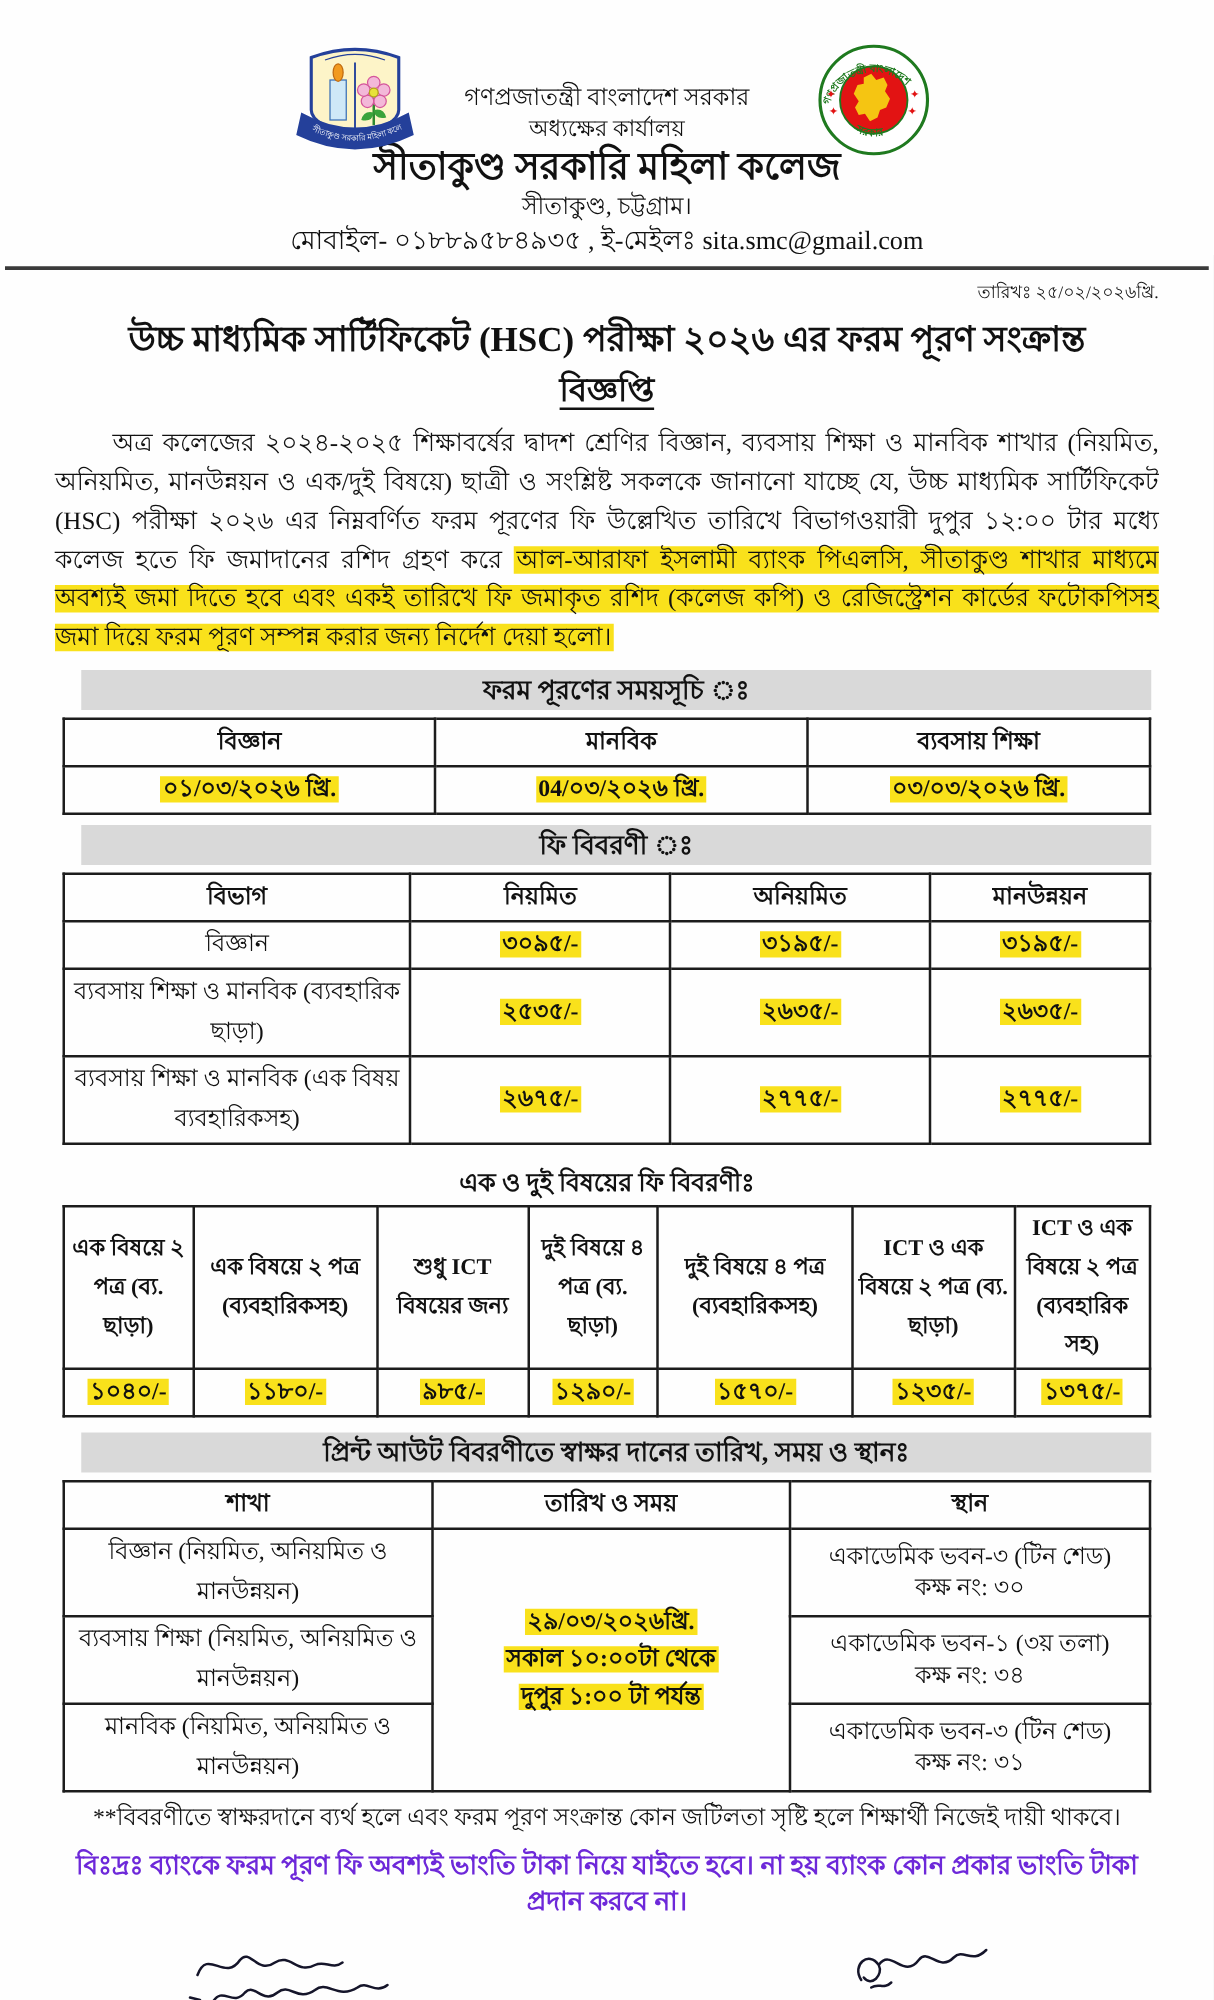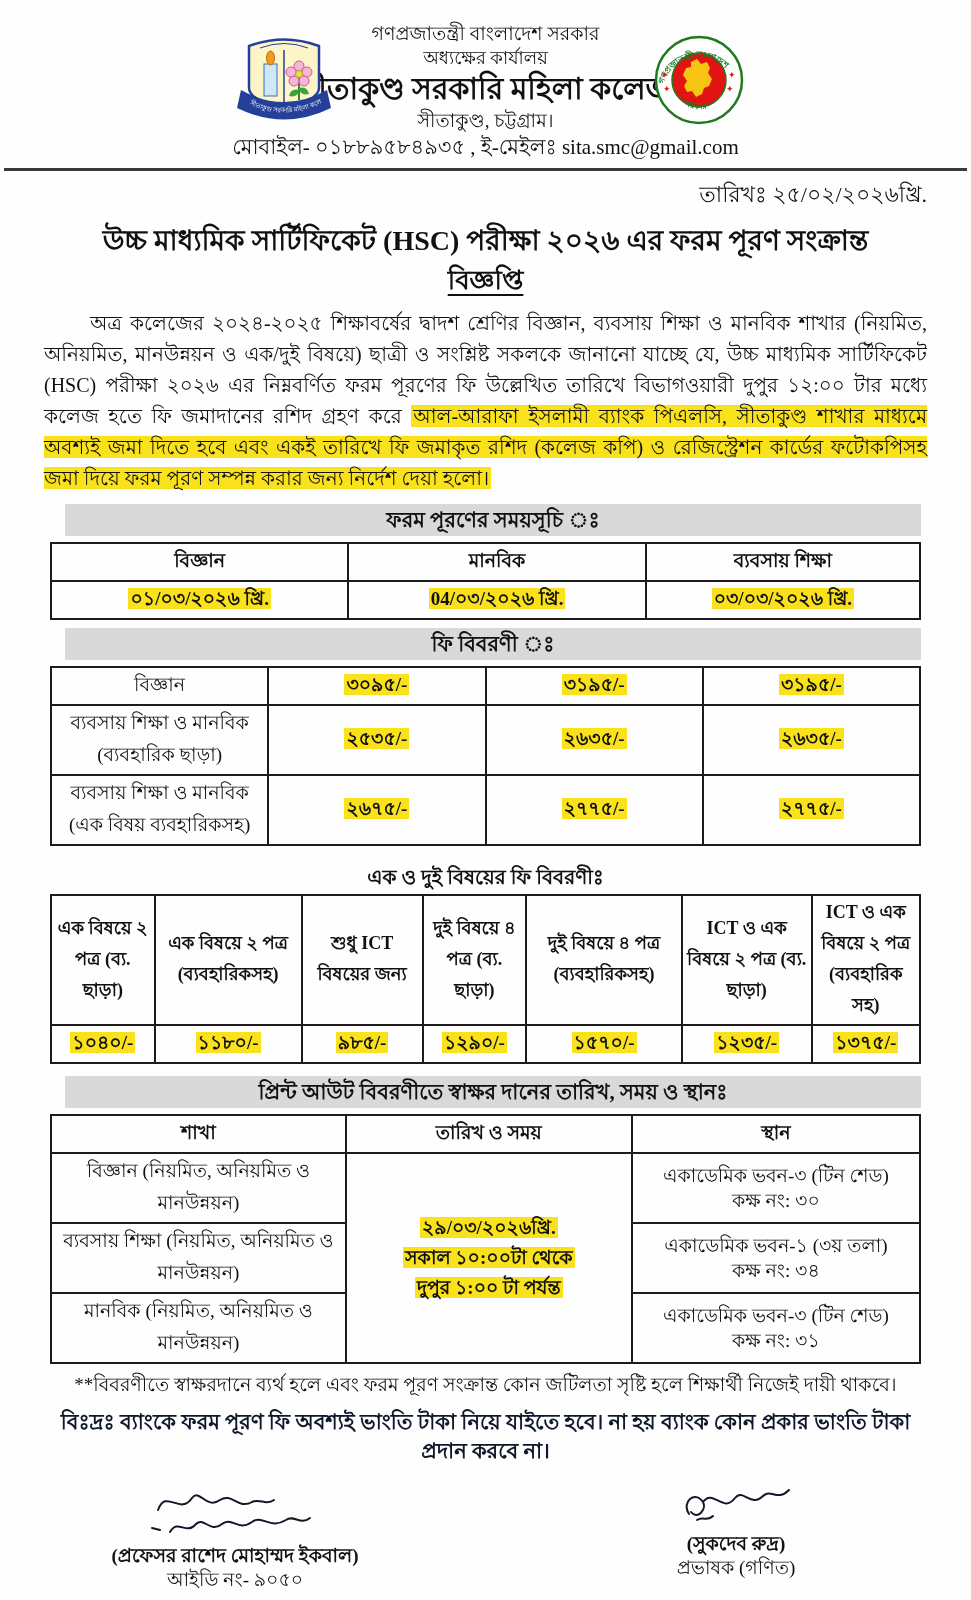--- a/index.html
+++ b/index.html
@@ -1,50 +1,50 @@
 <!DOCTYPE html>
 <html><head>
 <meta charset="utf-8">
 <style>
   html,body{margin:0;padding:0;background:#efefef;}
   .page{width:971px;height:1600px;margin:0 auto;background:#fefefe;position:relative;
         font-family:"Liberation Serif","DejaVu Serif",serif;color:#111;overflow:hidden;}
   
   .hdr{position:relative;padding-top:22px;text-align:center;}
-  .hdr-line1{font-size:19px;line-height:24px;}
+  .hdr-line1{font-size:19px;line-height:24px;margin-top:45px;}
   .hdr-line2{font-size:18px;line-height:24px;}
   .hdr-college{font-size:30px;line-height:38px;font-weight:bold;}
   .hdr-addr{font-size:19px;line-height:25px;}
   .hdr-contact{font-size:21px;line-height:29px;}
   .logo-left{position:absolute;left:236px;top:30px;}
   .logo-right{position:absolute;right:226px;top:34px;}
   .hr-rule{border:none;border-top:3px solid #3a3a3a;margin:6px 4px 0 4px;}
   
-  .date-line{text-align:right;padding:6px 44px 0 0;font-size:22px;}
+  .date-line{text-align:right;padding:6px 44px 0 0;font-size:14px;}
   .title{text-align:center;margin-top:8px;font-weight:bold;}
   .title-l1{font-size:28px;line-height:38px;}
   .title-l2{font-size:26px;line-height:42px;text-decoration:underline;text-underline-offset:5px;}
   
   .para{margin:6px 44px 0 44px;font-size:20px;line-height:31px;text-align:justify;text-indent:46px;}
   .hl{background:#f9e11b;padding:0 2px;text-align:right;}
   
   .content{margin:0 50px;}
   .band{background:#d9d9d9;text-align:center;font-weight:bold;font-size:21px;line-height:32px;height:32px;margin-top:10px;margin-left:15px;}
   .band.mt8{margin-top:8px;}
   table{border-collapse:collapse;width:100%;table-layout:fixed;margin-top:6px;}
   td,th{border:2px solid #1c1c1c;text-align:center;font-size:19px;padding:2px 3px;vertical-align:middle;}
   th{font-weight:bold;}
   .val{font-weight:bold;}
   .subtitle{text-align:center;font-weight:bold;font-size:20px;line-height:26px;margin-top:18px;}
   .venue div{line-height:25px;}
   .dt-cell div{line-height:30px;font-weight:bold;}
   .branch{font-weight:normal;}
   
   .note{ment:0;text-align:center;font-size:19px;line-height:26px;margin:8px 30px 0 30px;}
-  .red-note{color:#0f172a;font-weight:bold;text-align:center;font-size:21px;line-height:29px;margin:10px 40px 0 40px;}
+  .red-note{color:#6d28d9;font-weight:bold;text-align:center;font-size:21px;line-height:29px;margin:10px 40px 0 40px;}
   
   .sig-row{display:flex;justify-content:space-between;margin:14px 70px 0 85px;}
   .sig{text-align:center;font-size:19px;line-height:24px;}
   .sig-left{width:300px;}
   .sig-right{width:330px;}
   .sig svg{display:block;margin:0 auto;}
   .bold{font-weight:bold;}
 </style>
 </head>
 <body>
@@ -139,20 +139,26 @@
         <td class="val"><span class="hl">০১/০৩/২০২৬ খ্রি.</span></td>
         <td class="val"><span class="hl">04/০৩/২০২৬ খ্রি.</span></td>
         <td class="val"><span class="hl">০৩/০৩/২০২৬ খ্রি.</span></td>
       </tr>
     </tbody>
       </table>
 
     <div class="band mt8">ফি বিবরণী ঃ</div>
     <table>
       <tbody>
+          <tr>
+        <th style="width:31%">বিভাগ</th>
+        <th style="width:23%">নিয়মিত</th>
+        <th style="width:23%">অনিয়মিত</th>
+        <th>মানউন্নয়ন</th>
+      </tr>
       <tr>
         <td class="branch">বিজ্ঞান</td>
         <td class="val"><span class="hl">৩০৯৫/-</span></td>
         <td class="val"><span class="hl">৩১৯৫/-</span></td>
         <td class="val"><span class="hl">৩১৯৫/-</span></td>
       </tr>
       <tr style="height:56px">
         <td class="branch">ব্যবসায় শিক্ষা ও মানবিক (ব্যবহারিক ছাড়া)</td>
         <td class="val"><span class="hl">২৫৩৫/-</span></td>
         <td class="val"><span class="hl">২৬৩৫/-</span></td>

